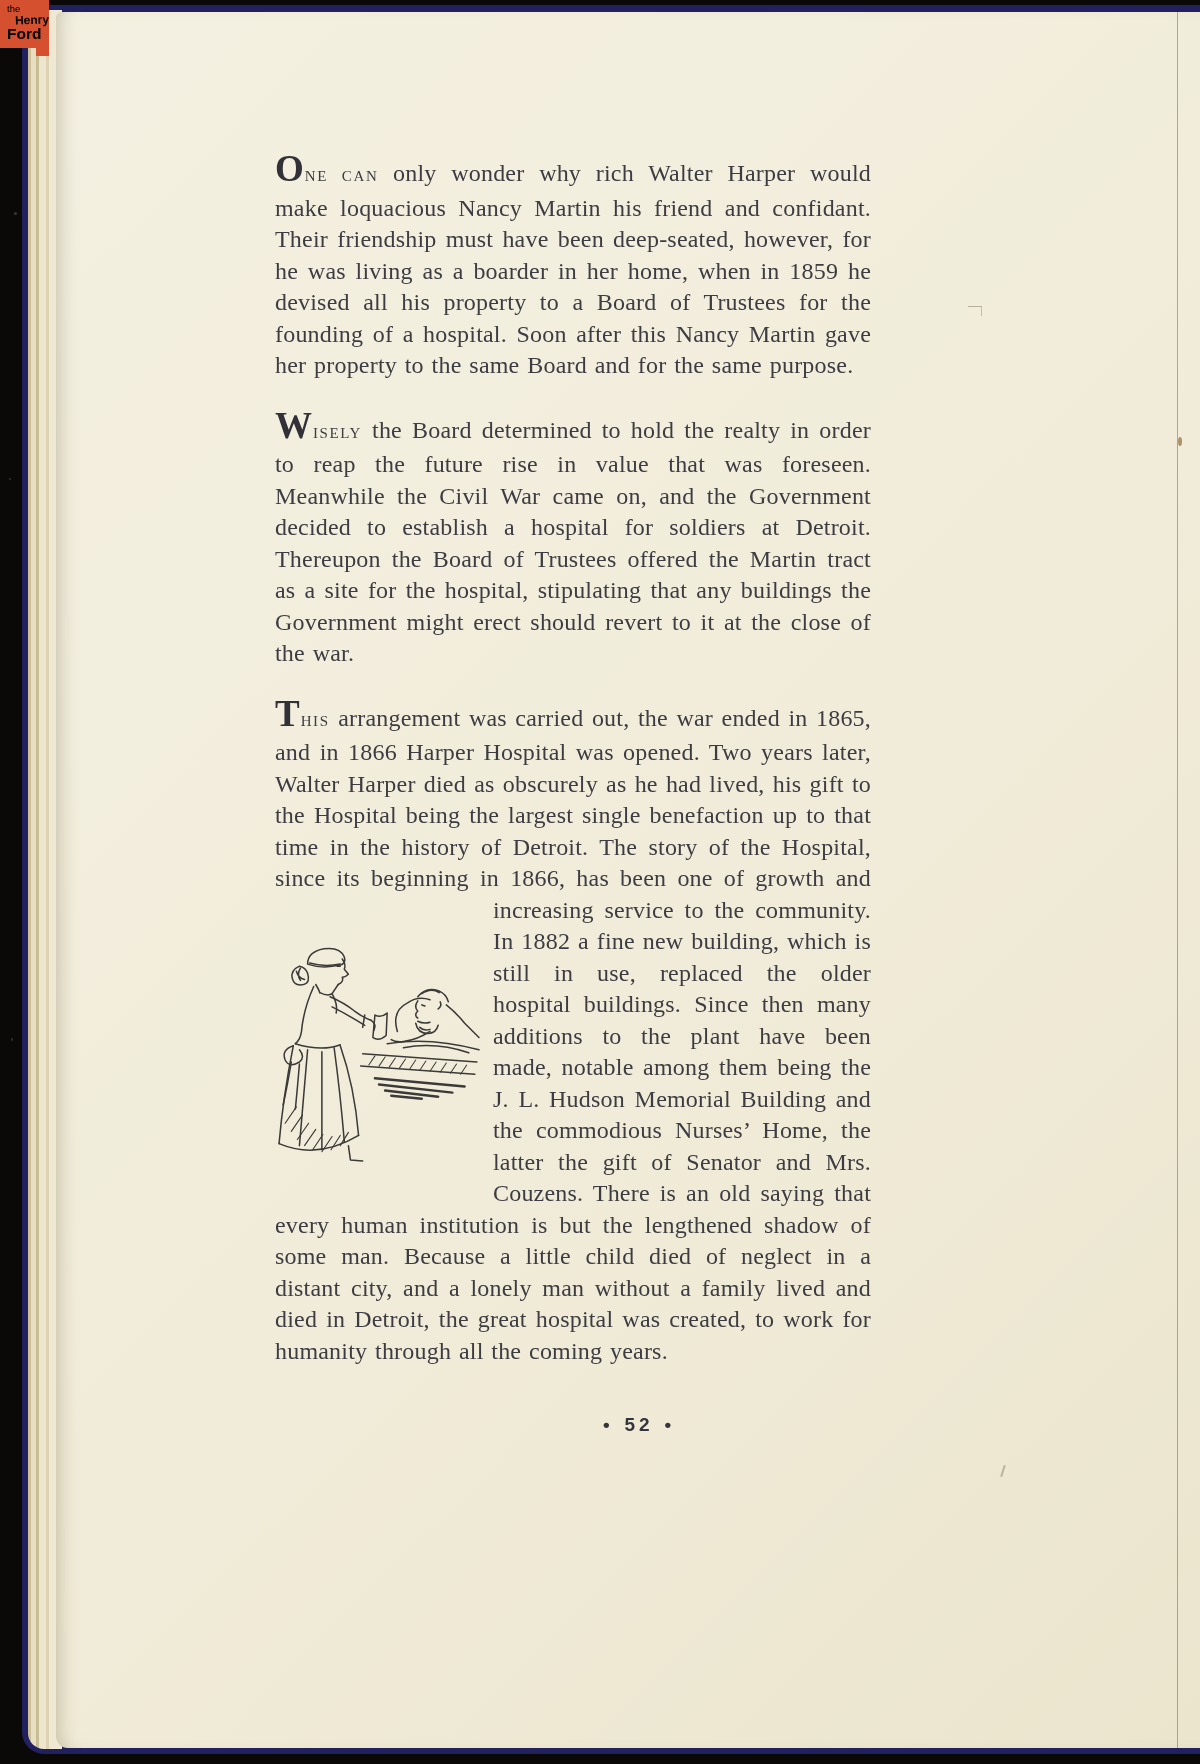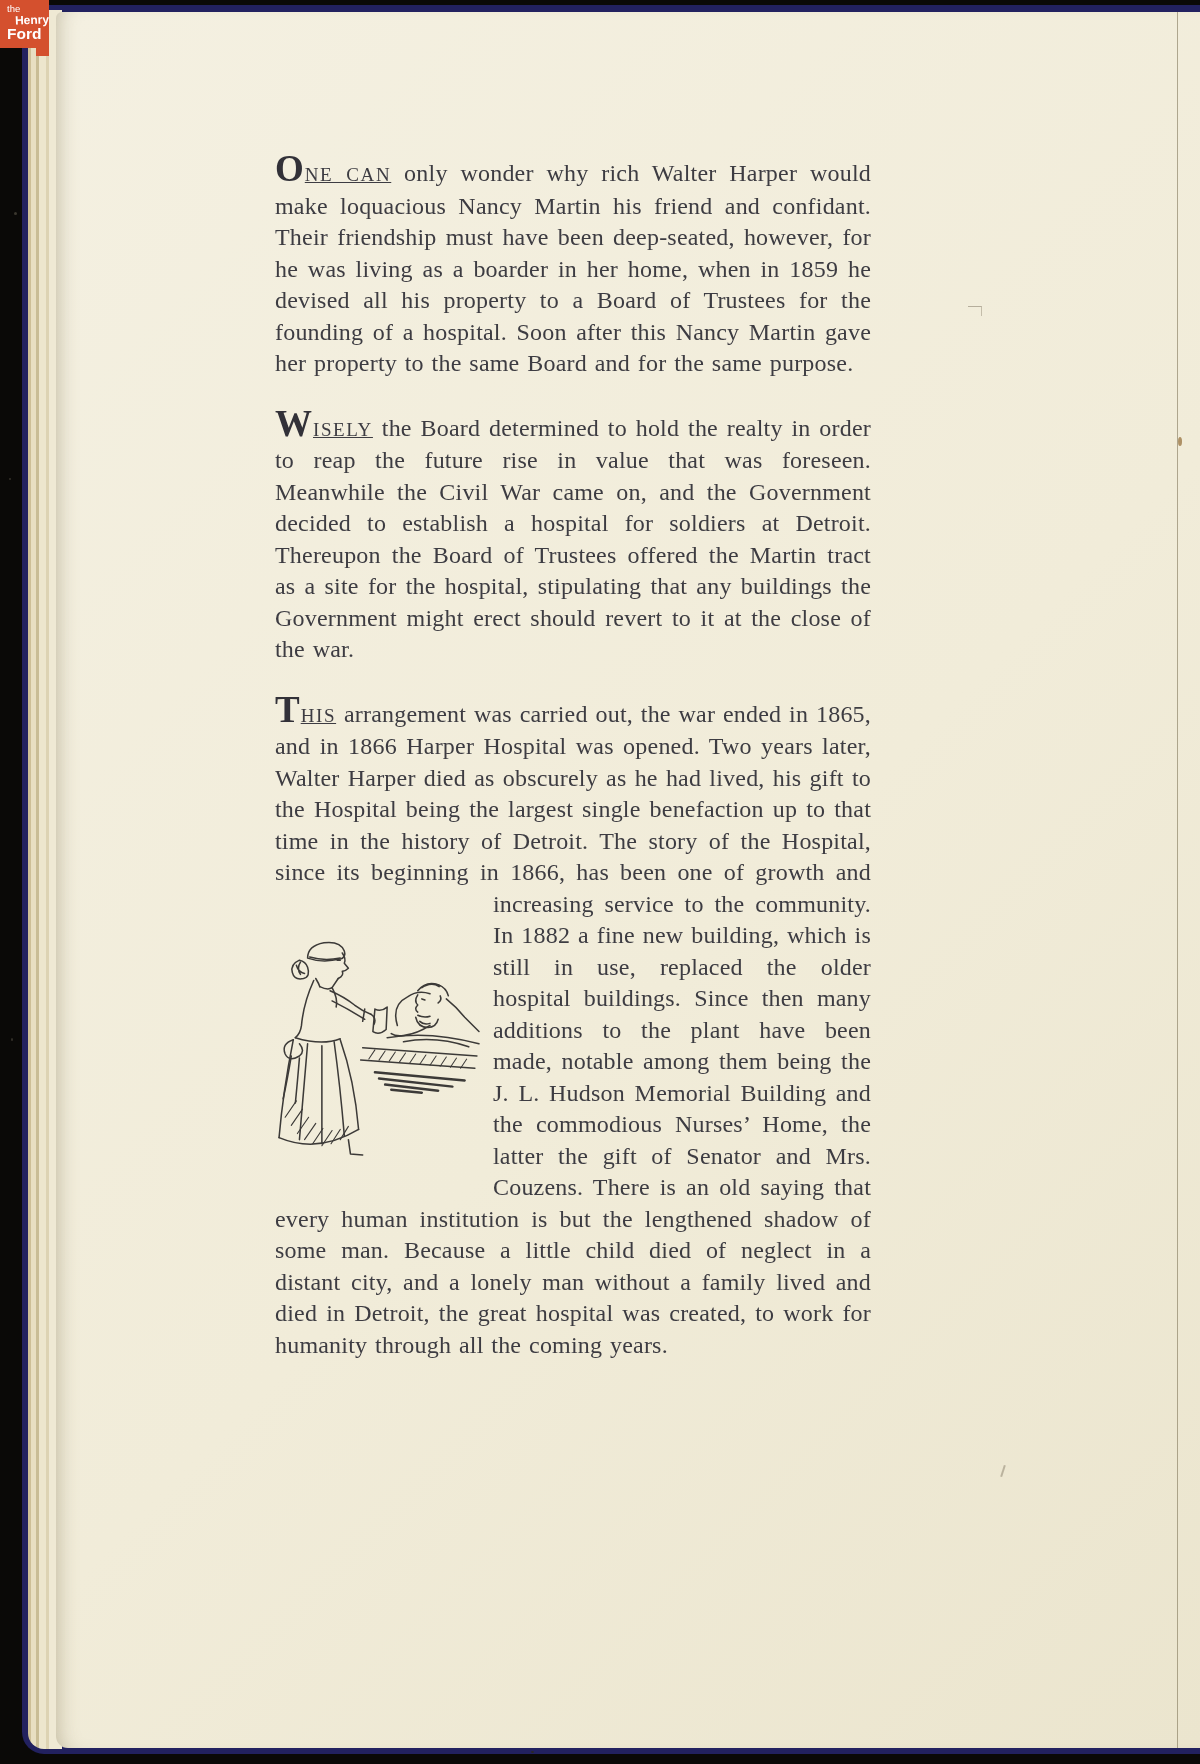--- a/index.html
+++ b/index.html
@@ -55,38 +55,38 @@
     font-size:24px;line-height:31.5px;
     letter-spacing:.2px;word-spacing:1.6px;
     text-align:justify;
   }
   .content p{margin:0 0 33px 0;}
   .content p:last-of-type{margin-bottom:4px;}
   .initial{
     font-size:37px;font-weight:bold;line-height:1px;letter-spacing:1px;
     color:#323138;
   }
-  .sc{font-size:19px;letter-spacing:1.6px;text-decoration:underline;}
+  .sc{font-size:15px;letter-spacing:1.6px;}
 
   
   .illus{
     float:left;width:218px;height:315px;position:relative;
   }
   .illus svg{position:absolute;left:2px;top:48px;}
 
   .folio{
     margin-top:42px;text-align:center;position:relative;left:66px;
     font-family:"Liberation Sans", sans-serif;
     font-weight:bold;font-size:19px;letter-spacing:4px;color:#35353d;
   }
 
   
   .logo{
     position:absolute;left:0;top:0;width:49px;height:48px;background:#d4502e;
-    color:#ffffff;font-family:"Liberation Sans", sans-serif;z-index:5;
+    color:#000000;font-family:"Liberation Sans", sans-serif;z-index:5;
   }
   .logo-tab{position:absolute;left:36px;top:48px;width:13px;height:8px;
     background:#d4502e;z-index:5;}
   .logo .l1{position:absolute;left:7px;top:3px;font-size:9.5px;}
   .logo .l2{position:absolute;left:15px;top:13px;font-size:12px;font-weight:bold;
     transform:rotate(-2deg);}
   .logo .l3{position:absolute;left:7px;top:25px;font-size:15.5px;font-weight:bold;text-align:center;}
 </style>
 </head>
 <body>
@@ -175,20 +175,21 @@
                      M170,127 l6,-9 M180,128 l6,-9"></path>
           </g>
 
           <g stroke-width="2.4">
             <path d="M96,132 L184,140 M100,138 L172,146 M106,144 L158,150 M112,149 L142,152"></path>
           </g>
         </svg>
       </span><span> to the community. In 1882 a fine new building, which is still in use, replaced the older hospital buildings. Since then many additions to the plant have been made, notable among them being the J. L. Hudson Memorial Building and the commodious Nurses’ Home, the latter the gift of Senator and Mrs. Couzens. There is an old saying that every human institution is but the lengthened shadow of some man. Because a little child died of neglect in a distant city, and a lonely man without a family lived and died in Detroit, the great hospital was created, to work for humanity through all the coming years.</span>
     </p>
 
+    <div class="folio">• 52 •</div>
   </div>
 </div>
 
 <div class="logo">
   <span class="l1">the</span>
   <span class="l2">Henry</span>
   <span class="l3">Ford</span>
 </div>
 <div class="logo-tab"></div>
 

